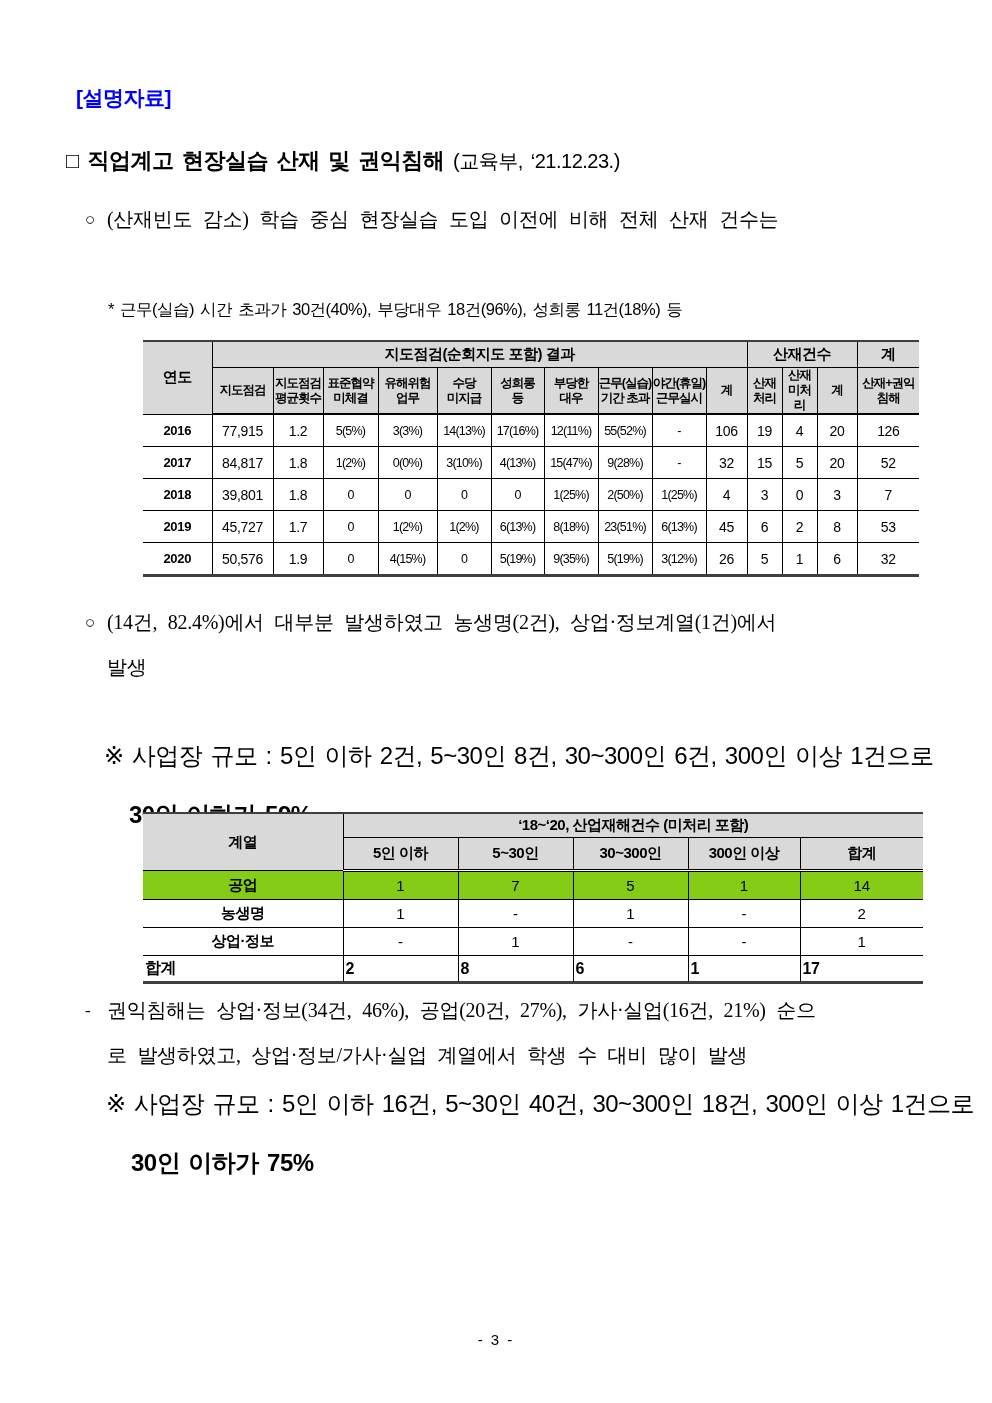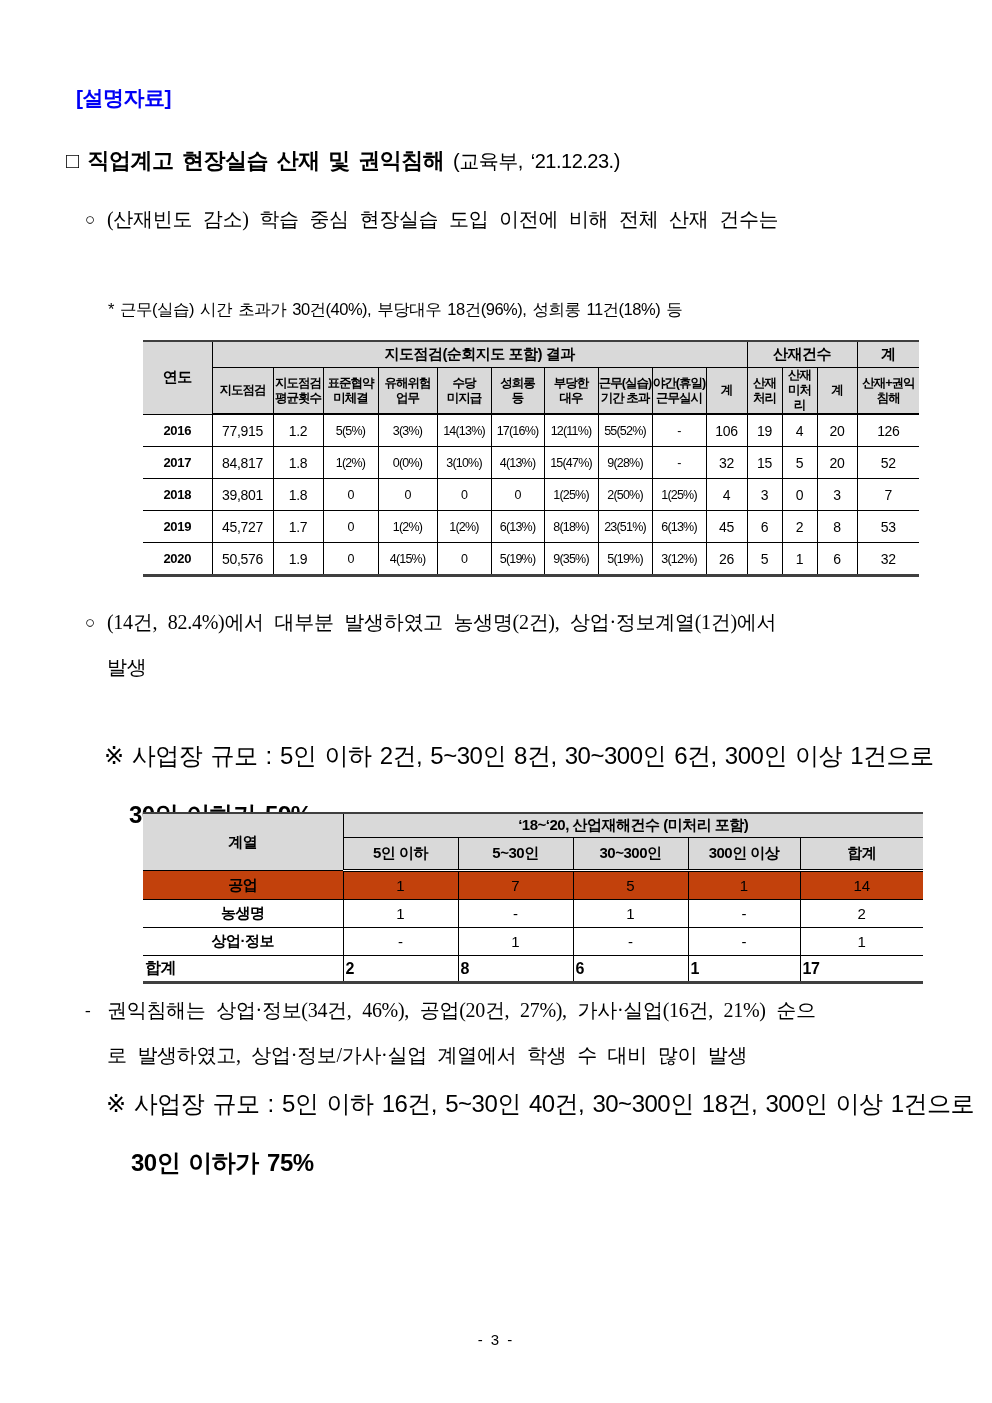--- a/index.html
+++ b/index.html
@@ -51,21 +51,21 @@
   .t1 thead tr.h2 th { height:38px; font-size:12.5px; letter-spacing:-1px; white-space:pre-line; line-height:1.2; border-bottom:2px solid #000; }
   .t1 tbody td { height:31px; font-size:14px; letter-spacing:-0.3px; }
   .t1 tbody td:first-child { font-weight:bold; font-size:13px; }
   .t1 tbody td:nth-child(n+4):nth-child(-n+10) { font-size:12.5px; letter-spacing:-0.8px; }
   
   .t2 { left:143px; top:812px; width:780px; }
   .t2 thead tr.h1 th { height:23px; font-size:15px; letter-spacing:-0.5px; }
   .t2 thead tr.h2 th { height:31px; font-size:15px; letter-spacing:-0.5px; border-bottom:3px double #000; }
   .t2 tbody td { height:27px; font-size:15px; }
   .t2 tbody td.rowlabel { font-weight:bold; letter-spacing:-0.5px; }
-  .t2 tr.hl td { background:#c2410c; }
+  .t2 tr.hl td { background:#84cc16; }
   .t2 tr.total td { height:25px; font-weight:bold; font-size:16px; text-align:left; padding-left:2px; letter-spacing:-0.5px; }
   .footer {
     position:absolute; top:1331px; left:0; width:100%; text-align:center;
     font-family:"Liberation Sans","DejaVu Sans",sans-serif; font-size:15px; letter-spacing:2px;
   }
 </style>
 </head>
 <body>
 
 <div class="page">

